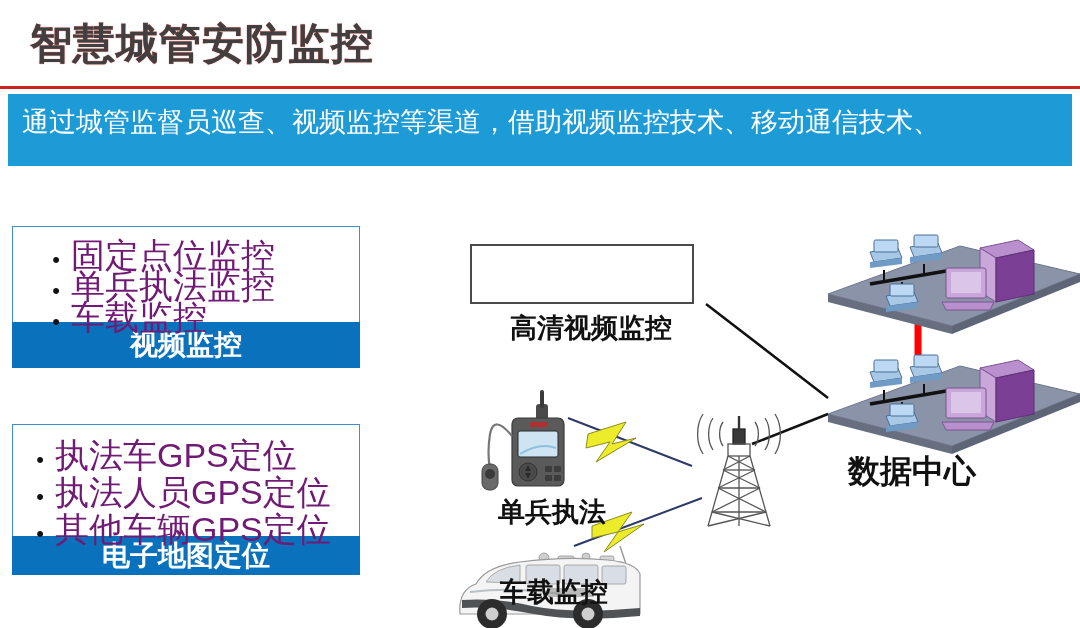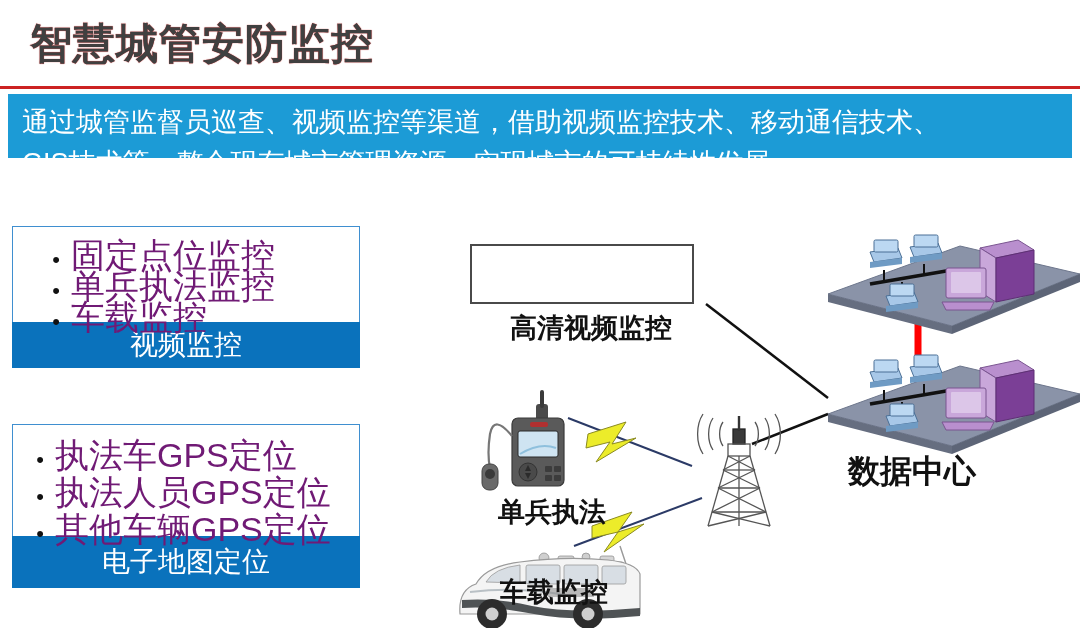--- a/index.html
+++ b/index.html
@@ -21,21 +21,21 @@
     white-space:nowrap;
     text-shadow:0 0 1px #CC1111;
   }
   .title-rule{
     position:absolute;left:0;top:86px;width:1080px;height:3px;
     background:#CC2222;
   }
 
   
   .banner{
-    position:absolute;left:8px;top:94px;width:1064px;height:64px;
+    position:absolute;left:8px;top:94px;width:1064px;height:72px;
     background:#1C9BD6;
     color:#ffffff;
     box-sizing:border-box;
     padding:8px 14px 0 14px;
   }
   .banner-line{
     font-size:27px;line-height:41px;
     white-space:nowrap;
     font-weight:400;
   }
@@ -45,21 +45,21 @@
   .card-body{
     background:#ffffff;
     border:1px solid #3F8FD0;
     border-bottom:none;
     box-sizing:border-box;
     position:relative;
   }
   .card-head{
     background:#0A72BC;
     color:#ffffff;
-    font-size:28px;font-weight:normal;
+    font-size:28px;font-weight:bold;
     text-align:center;
     box-sizing:border-box;
     border:1px solid #0A72BC;
     display:flex;align-items:center;justify-content:center;
   }
   .bullet-row{
     display:flex;align-items:baseline;
     white-space:nowrap;
   }
   .bullet-dot{
@@ -76,21 +76,21 @@
   
   #card-video{top:226px;width:348px;}
   #card-video .card-body{height:96px;padding:6px 0 0 28px;overflow:visible;}
   #card-video .bullet-row{height:31px;}
   #card-video .card-head{height:46px;}
 
   
   #card-gps{top:424px;width:348px;}
   #card-gps .card-body{height:112px;padding:8px 0 0 12px;}
   #card-gps .bullet-row{height:37px;}
-  #card-gps .card-head{height:52px;}
+  #card-gps .card-head{height:39px;}
 
   
   .diagram{position:absolute;left:440px;top:226px;width:640px;height:402px;}
   .dg-label{
     position:absolute;
     font-size:27px;font-weight:bold;color:#111;
     white-space:nowrap;
   }
   .cam-box{
     position:absolute;left:30px;top:18px;width:224px;height:60px;
@@ -102,21 +102,20 @@
 </head>
 <body>
 
 <div class="slide">
 
   <div class="title">智慧城管安防监控</div>
   <div class="title-rule"></div>
 
   <div class="banner">
     <div class="banner-line">通过城管监督员巡查、视频监控等渠道，借助视频监控技术、移动通信技术、</div>
-    <div class="banner-line">GIS技术等，整合现有城市管理资源，实现城市的可持续性发展。</div>
   </div>
 
   <div class="card" id="card-video">
     <div class="card-body">
       <div class="bullet-row">
         <span class="bullet-dot">•</span>
         <span class="bullet-text">固定点位监控</span>
       </div>
       <div class="bullet-row">
         <span class="bullet-dot">•</span>

